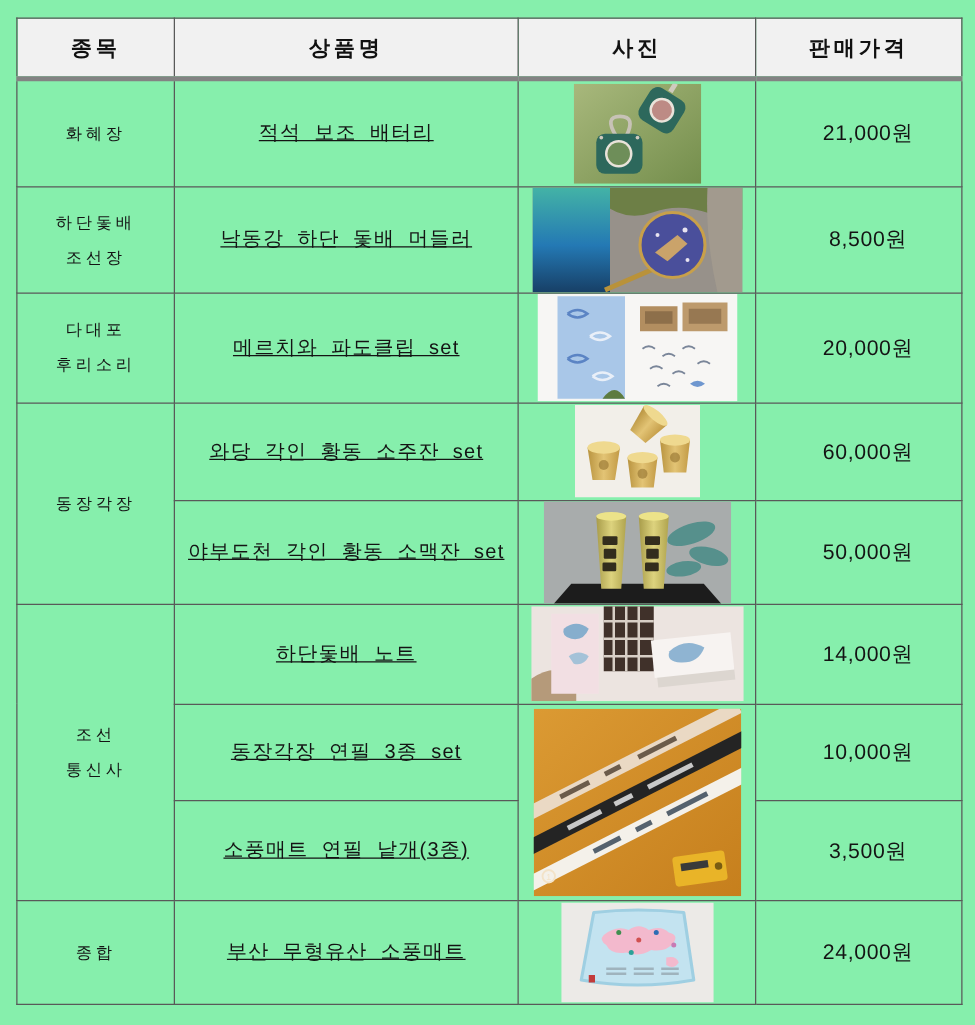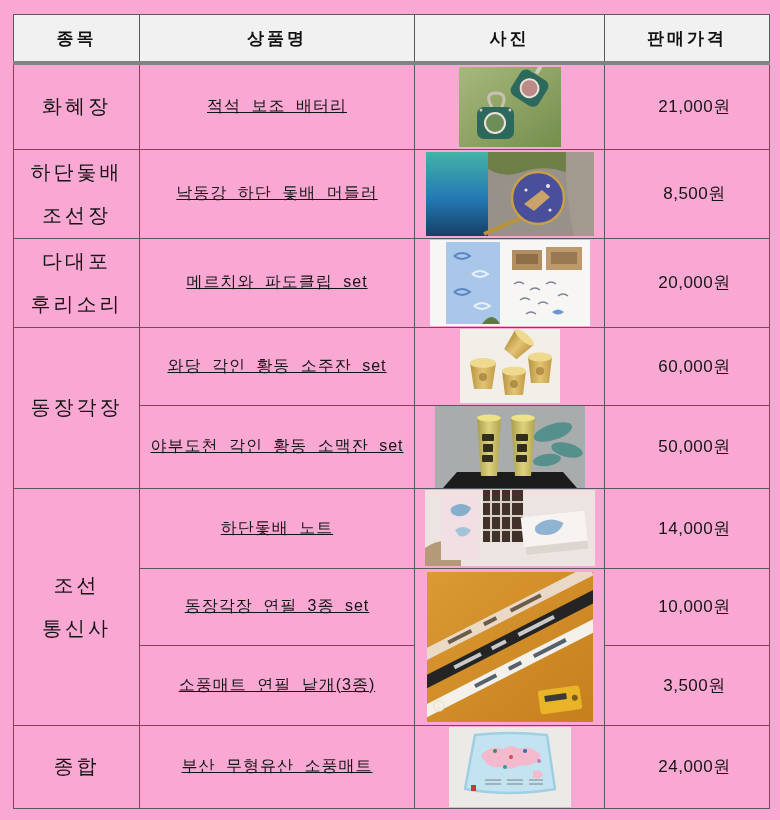--- a/index.html
+++ b/index.html
@@ -1,24 +1,24 @@
 <!DOCTYPE html>
 <html><head>
 <meta charset="utf-8">
 <style>
   html,body{margin:0;padding:0;width:780px;height:820px;background:#ffffff;
     font-family:"Liberation Sans","DejaVu Sans",sans-serif;color:#141414;}
-  .page{position:absolute;left:0;top:0;width:780px;height:820px;background:#f9a8d4;}
+  .page{position:absolute;left:0;top:0;width:780px;height:820px;background:#86efac;}
   .tbl-wrap{position:absolute;left:13px;top:14px;}
   table{border-collapse:collapse;table-layout:fixed;width:756px;}
   col.c1{width:126px;} col.c2{width:275px;} col.c3{width:190px;} col.c4{width:165px;}
   th,td{border:1px solid #595959;text-align:center;vertical-align:middle;overflow:hidden;}
   thead th{background:#f1f1f1;height:44px;font-size:17px;font-weight:bold;
     letter-spacing:3px;border-bottom:4px solid #838383;color:#111;}
-  td.cat{font-size:20px;letter-spacing:3px;line-height:2.15;white-space:pre-line;}
+  td.cat{font-size:13px;letter-spacing:3px;line-height:2.15;white-space:pre-line;}
   td.name{font-size:16px;letter-spacing:1px;word-spacing:5px;text-decoration:underline;}
   td.price{font-size:17px;letter-spacing:0.5px;padding-left:16px;}
   td.photo{padding:0;}
   .ph{display:flex;align-items:center;justify-content:center;width:100%;height:100%;}
   .ph svg{display:block;}
   tr.r1{height:86px;} tr.r2{height:85px;} tr.r3{height:88px;margin-top:36px;}
   tr.r4{height:78px;} tr.r5{height:83px;} tr.r6{height:80px;}
   tr.r7{height:77px;} tr.r8{height:80px;} tr.r9{height:83px;}
 </style>
 </head>

